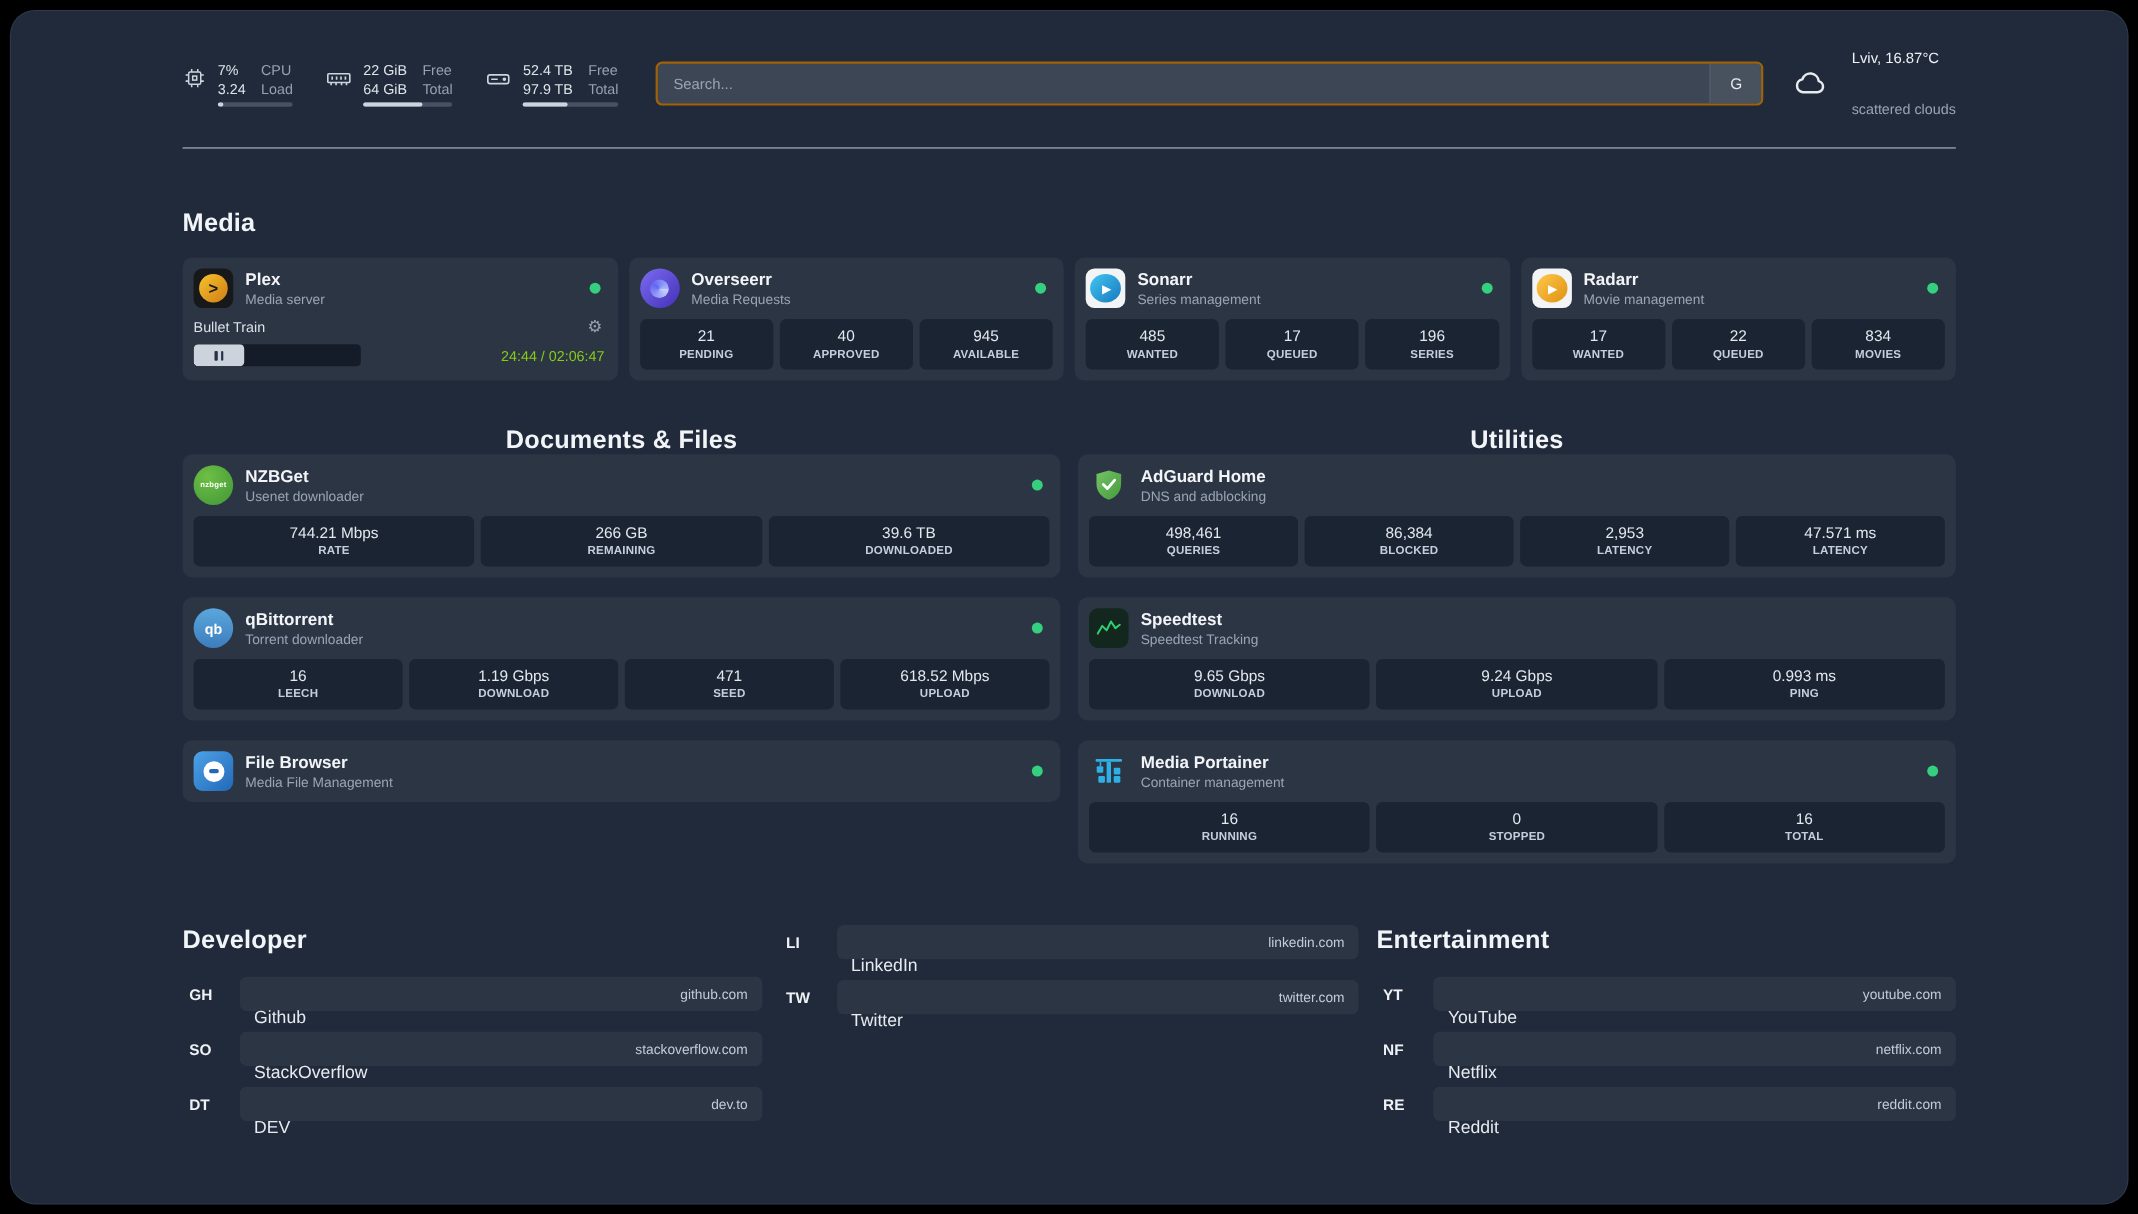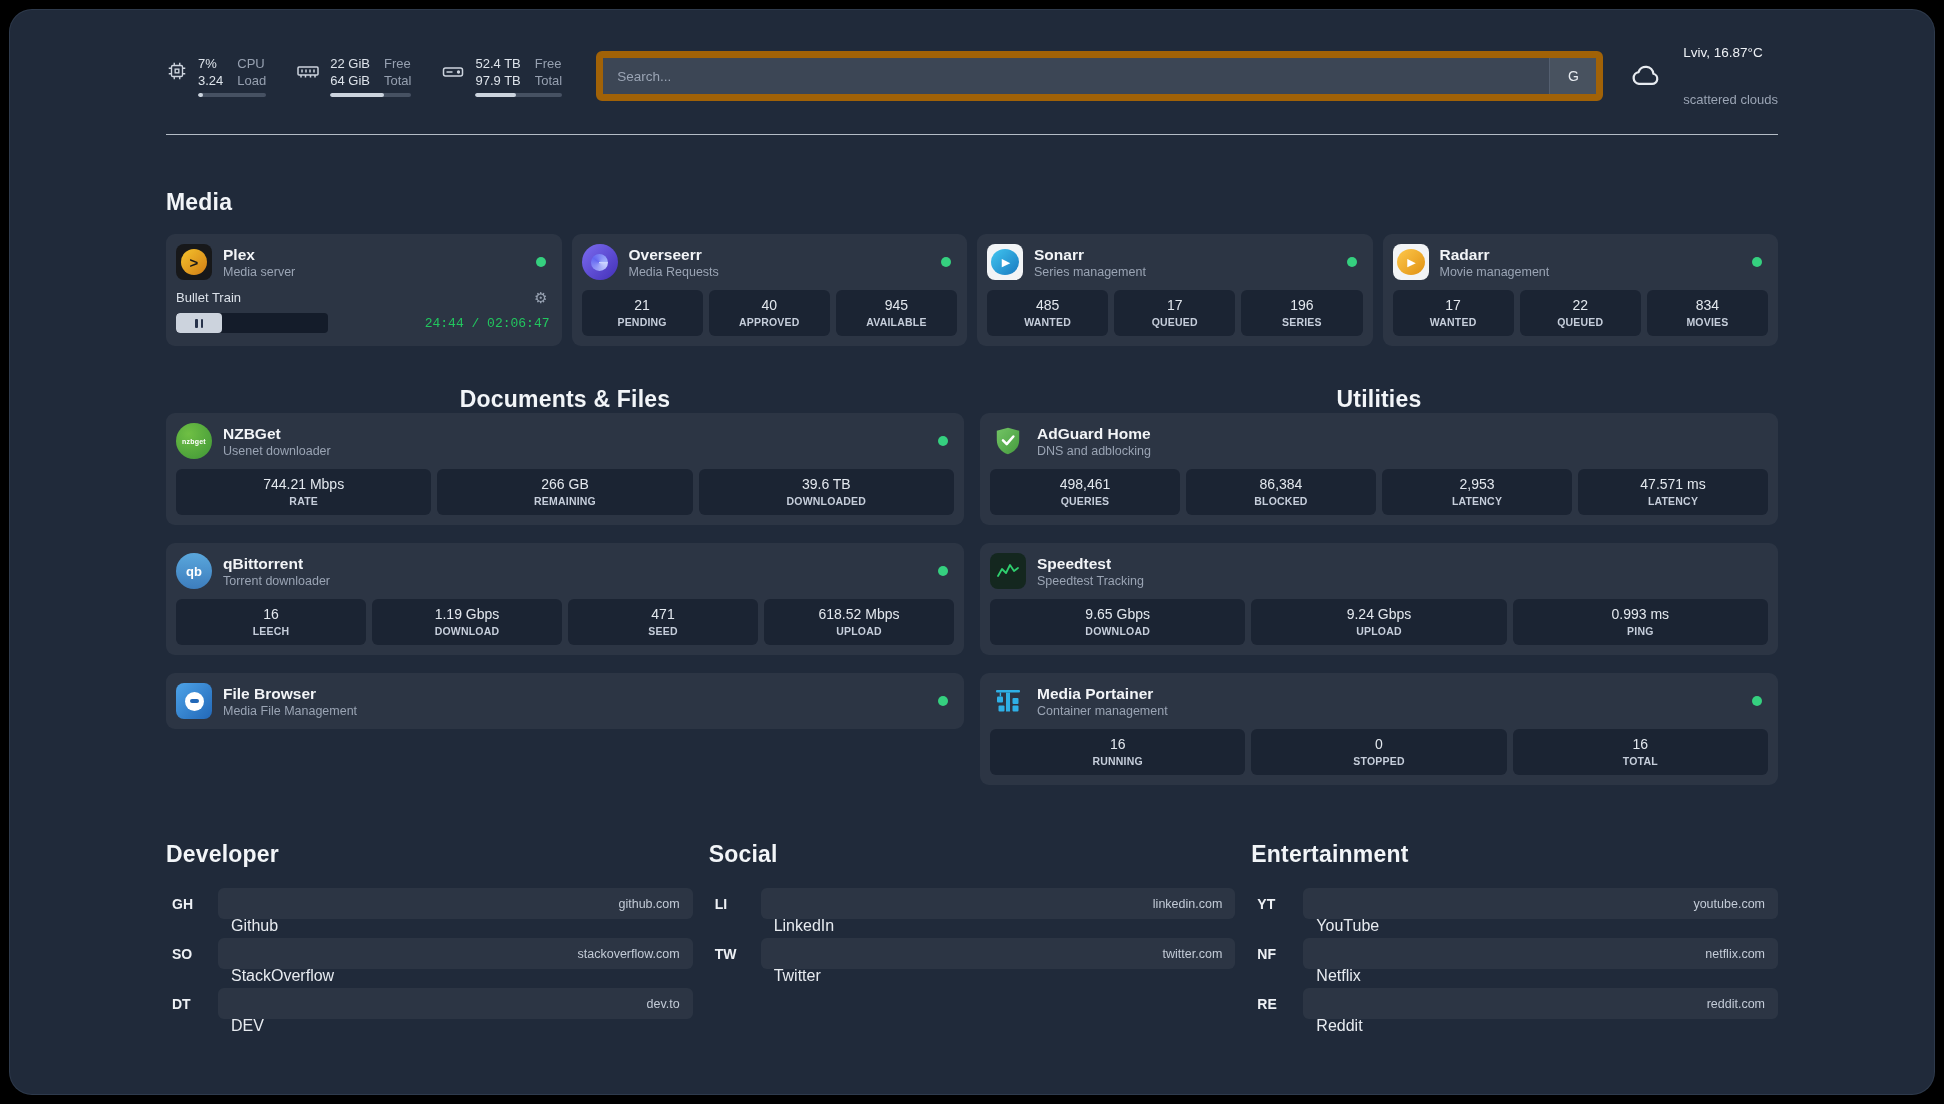--- a/index.html
+++ b/index.html
@@ -11,21 +11,21 @@
   .topbar{display:flex;align-items:center;}
   .resources{display:flex;gap:30px;align-items:flex-start;}
   .resource{display:flex;gap:10px;align-items:flex-start;}
   .res-icon{margin-top:5px;flex:none;}
   .res-grid{display:grid;grid-template-columns:auto auto;column-gap:14px;font-size:13px;line-height:17px;}
   .res-val{color:#dde3ea;}
   .res-lab{color:#96a0b0;}
   .res-bar{height:4px;background:#465162;border-radius:2px;margin-top:4px;overflow:hidden;}
   .res-fill{height:100%;background:#ccd4de;border-radius:2px;}
 
-  .search-box{flex:1;margin:0 26px 0 34px;display:flex;align-items:stretch;height:36px;background:#3c4655;border:7px solid #a16207;border-radius:6px;overflow:hidden;}
+  .search-box{flex:1;margin:0 26px 0 34px;display:flex;align-items:stretch;height:36px;background:#3c4655;border:2px solid #a16207;border-radius:6px;overflow:hidden;}
   .search-input{flex:1;background:transparent;border:none;outline:none;color:#dde3ea;font-size:13.5px;padding:0 14px;font-family:"Liberation Sans",sans-serif;}
   .search-input::placeholder{color:#9aa4b4;}
   .search-btn{width:46px;display:flex;align-items:center;justify-content:center;background:#48525f;border-left:1px solid #545f70;color:#e7ebf0;font-size:14px;cursor:pointer;}
 
   .weather{display:flex;align-items:center;gap:20px;}
   .weather-loc{font-size:13.5px;color:#eef1f5;line-height:18px;}
   .weather-cond{font-size:13px;color:#9aa4b4;line-height:17px;margin-top:29px;}
 
   .divider{height:1px;background:#cfd6df;opacity:.85;margin-top:26px;}
 
@@ -52,21 +52,21 @@
   .col .card:last-child{margin-bottom:0;}
 
   
   .plex-row{display:flex;align-items:center;margin-top:10px;}
   .now-playing{font-size:13px;color:#dbe1e9;}
   .gear{margin-left:auto;margin-right:4px;color:#97a1b1;font-size:15px;line-height:1;cursor:pointer;}
   .player-row{display:flex;align-items:center;margin-top:8px;}
   .player-track{width:152px;height:20px;background:#141c2a;border-radius:4px;overflow:hidden;display:flex;cursor:pointer;}
   .player-fill{width:46px;background:#ccd3dd;border-radius:4px;display:flex;align-items:center;justify-content:center;gap:3px;cursor:pointer;}
   .pause-bar{width:2.5px;height:9px;background:#27324a;border-radius:1px;}
-  .player-time{margin-left:auto;margin-right:2px;font-size:13px;color:#22c55e;font-family:Liberation Mono, monospace;}
+  .player-time{margin-left:auto;margin-right:2px;font-size:13px;color:#84cc16;}
 
   
   .svc-icon{width:36px;height:36px;border-radius:8px;display:flex;align-items:center;justify-content:center;flex:none;}
   .plex-icon{background:#17181a;}
   .plex-circle{width:26px;height:26px;border-radius:50%;background:linear-gradient(135deg,#f6c32c,#d07d15);display:flex;align-items:center;justify-content:center;color:#17181a;font-weight:800;font-size:15px;}
   .overseerr-icon{border-radius:50%;background:linear-gradient(135deg,#7c6cf0,#4330b8);}
   .overseerr-swirl{width:17px;height:17px;border-radius:50%;background:conic-gradient(from 90deg,#cdd6ff,#6366f1 60%,#a5b4fc);}
   .white-tile{background:#f2f4f6;}
   .play-badge{width:26px;height:26px;border-radius:50%;display:flex;align-items:center;justify-content:center;color:#fff;font-size:11px;padding-left:2px;}
   .sonarr-badge{background:linear-gradient(135deg,#41c6f0,#1879c0);}
@@ -498,21 +498,20 @@
         <div class="bm-item">
           <span class="bm-abbr">DT</span>
           <div class="bm-pill">
             <span class="bm-name">DEV</span>
             <span class="bm-url">dev.to</span>
           </div>
         </div>
       </div>
 
       <div class="bm-col">
-        <h2 class="section-title">Social</h2>
         <div class="bm-item">
           <span class="bm-abbr">LI</span>
           <div class="bm-pill">
             <span class="bm-name">LinkedIn</span>
             <span class="bm-url">linkedin.com</span>
           </div>
         </div>
         <div class="bm-item">
           <span class="bm-abbr">TW</span>
           <div class="bm-pill">

